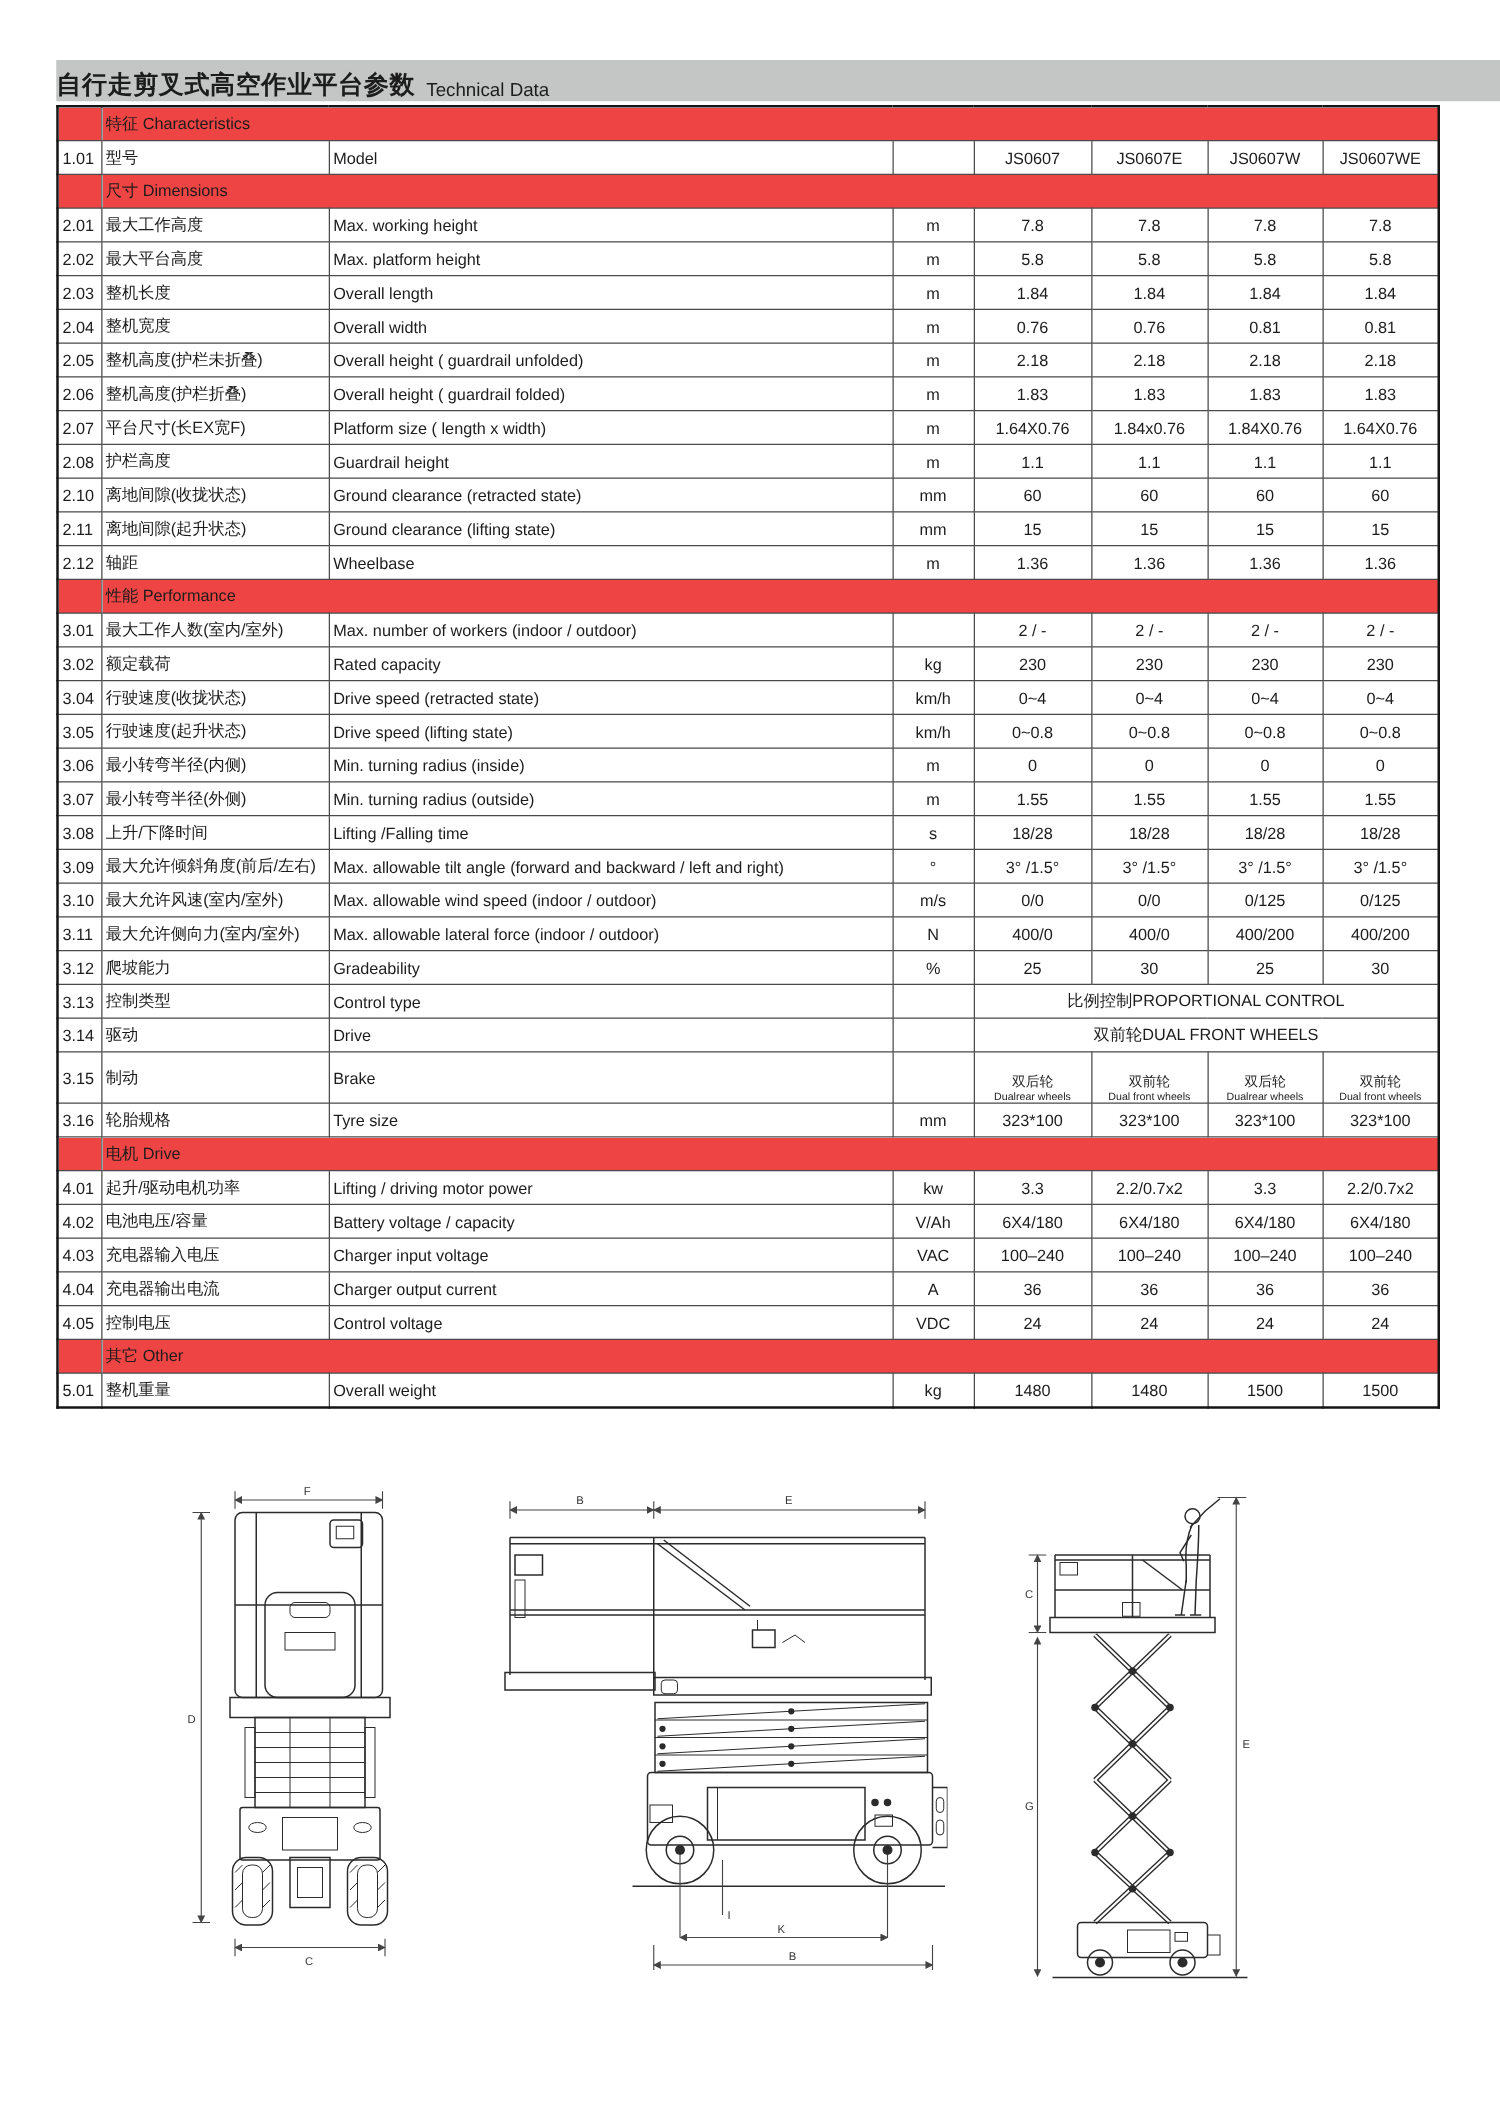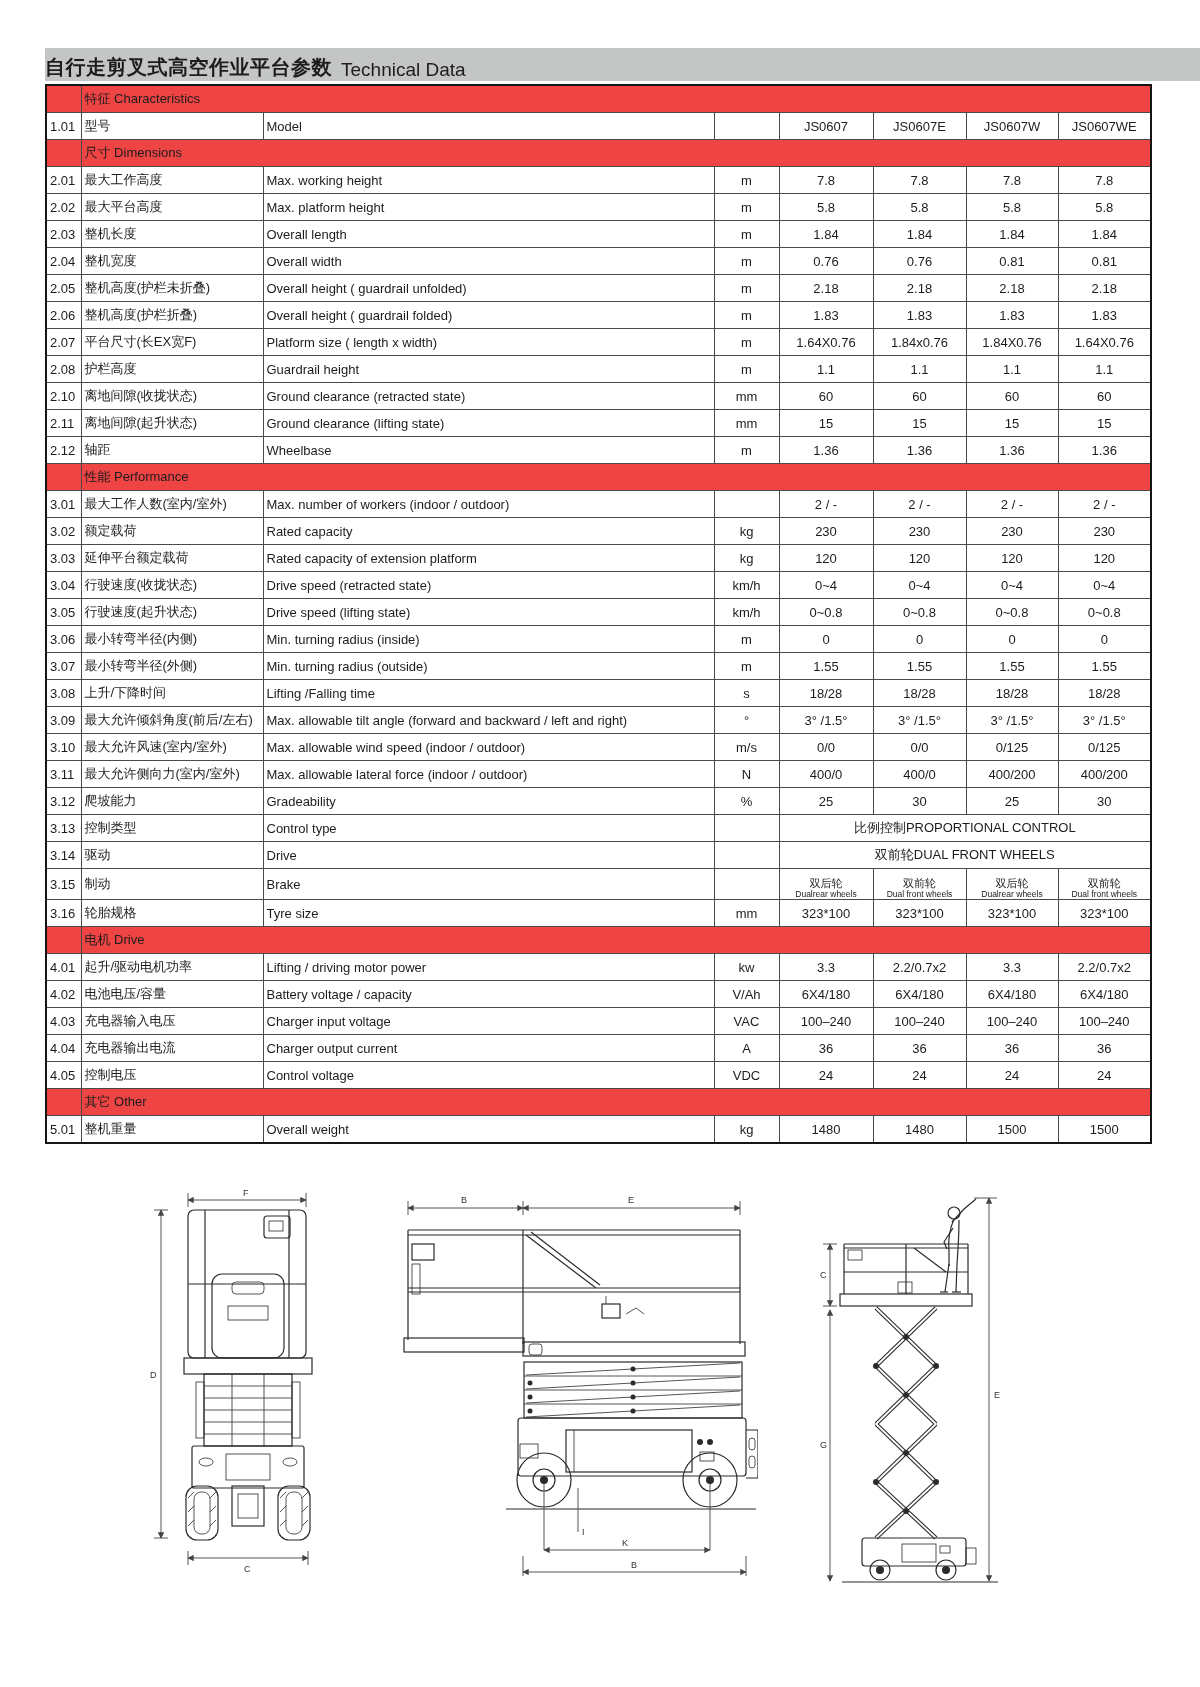--- a/index.html
+++ b/index.html
@@ -2,33 +2,33 @@
 <html><head>
 <meta charset="utf-8">
 <style>
   html,body{margin:0;padding:0;background:#ffffff;}
   body{width:1200px;height:1687px;position:relative;font-family:"Liberation Sans",sans-serif;color:#1c1c1c;}
   .sheet{position:absolute;left:0;top:0;width:1200px;height:1687px;background:#fff;}
 
   .title-bar{position:absolute;left:45px;top:48px;width:1164px;height:33px;background:#c4c6c6;
     display:flex;align-items:flex-end;box-sizing:border-box;}
   .title-zh{font-weight:bold;font-size:20px;letter-spacing:.5px;}
-  .title-en{font-size:19px;margin-left:9px;}
+  .title-en{font-size:15px;margin-left:9px;}
 
   table.spec{position:absolute;left:45px;top:84px;width:1105px;border-collapse:collapse;table-layout:fixed;
     border:2px solid #151515;}
   table.spec td{border:1px solid #4a4a4a;height:26px;padding:0 3px;font-size:13px;overflow:hidden;white-space:nowrap;}
   .c-idx{font-size:12px;padding:0 1px;}
   .c-zh{padding-left:7px;}
   .c-en{padding-left:6px;font-size:12.5px;}
   .c-unit{text-align:center;font-size:12.5px;}
   .c-val{text-align:center;}
   .srow td{background:#ef4444;border-top:2px solid #2a2a2a;border-bottom:2px solid #2a2a2a;height:25px;}
   .sec-title{font-size:14px;padding-left:7px;}
-  .v2a{display:block;font-size:11px;line-height:12px;margin-top:8px;}
+  .v2a{display:block;font-size:11px;line-height:12px;margin-top:18px;}
   .v2b{display:block;font-size:8.5px;line-height:10px;}
 
   .drawing{position:absolute;}
   svg .ln{stroke:#2b2b2b;stroke-width:1.2;fill:none;}
   svg .thin{stroke:#2b2b2b;stroke-width:.8;fill:none;}
   svg .bar{stroke:#2b2b2b;stroke-width:4;fill:none;}
   svg .barin{stroke:#ffffff;stroke-width:1.8;fill:none;}
   svg .dot{fill:#2b2b2b;stroke:none;}
   svg .dim{stroke:#444;stroke-width:.9;fill:none;}
   svg text.dimlab{font-family:"Liberation Sans",sans-serif;font-size:9px;fill:#333;stroke:none;}
@@ -199,30 +199,20 @@
         </tr>
         <tr>
           <td class="c-idx">3.02</td>
           <td class="c-zh">额定载荷</td>
           <td class="c-en">Rated capacity</td>
           <td class="c-unit">kg</td>
           <td class="c-val">230</td>
           <td class="c-val">230</td>
           <td class="c-val">230</td>
           <td class="c-val">230</td>
-        </tr>
-        <tr>
-          <td class="c-idx">3.03</td>
-          <td class="c-zh">延伸平台额定载荷</td>
-          <td class="c-en">Rated capacity of extension platform</td>
-          <td class="c-unit">kg</td>
-          <td class="c-val">120</td>
-          <td class="c-val">120</td>
-          <td class="c-val">120</td>
-          <td class="c-val">120</td>
         </tr>
         <tr>
           <td class="c-idx">3.04</td>
           <td class="c-zh">行驶速度(收拢状态)</td>
           <td class="c-en">Drive speed (retracted state)</td>
           <td class="c-unit">km/h</td>
           <td class="c-val">0~4</td>
           <td class="c-val">0~4</td>
           <td class="c-val">0~4</td>
           <td class="c-val">0~4</td>

